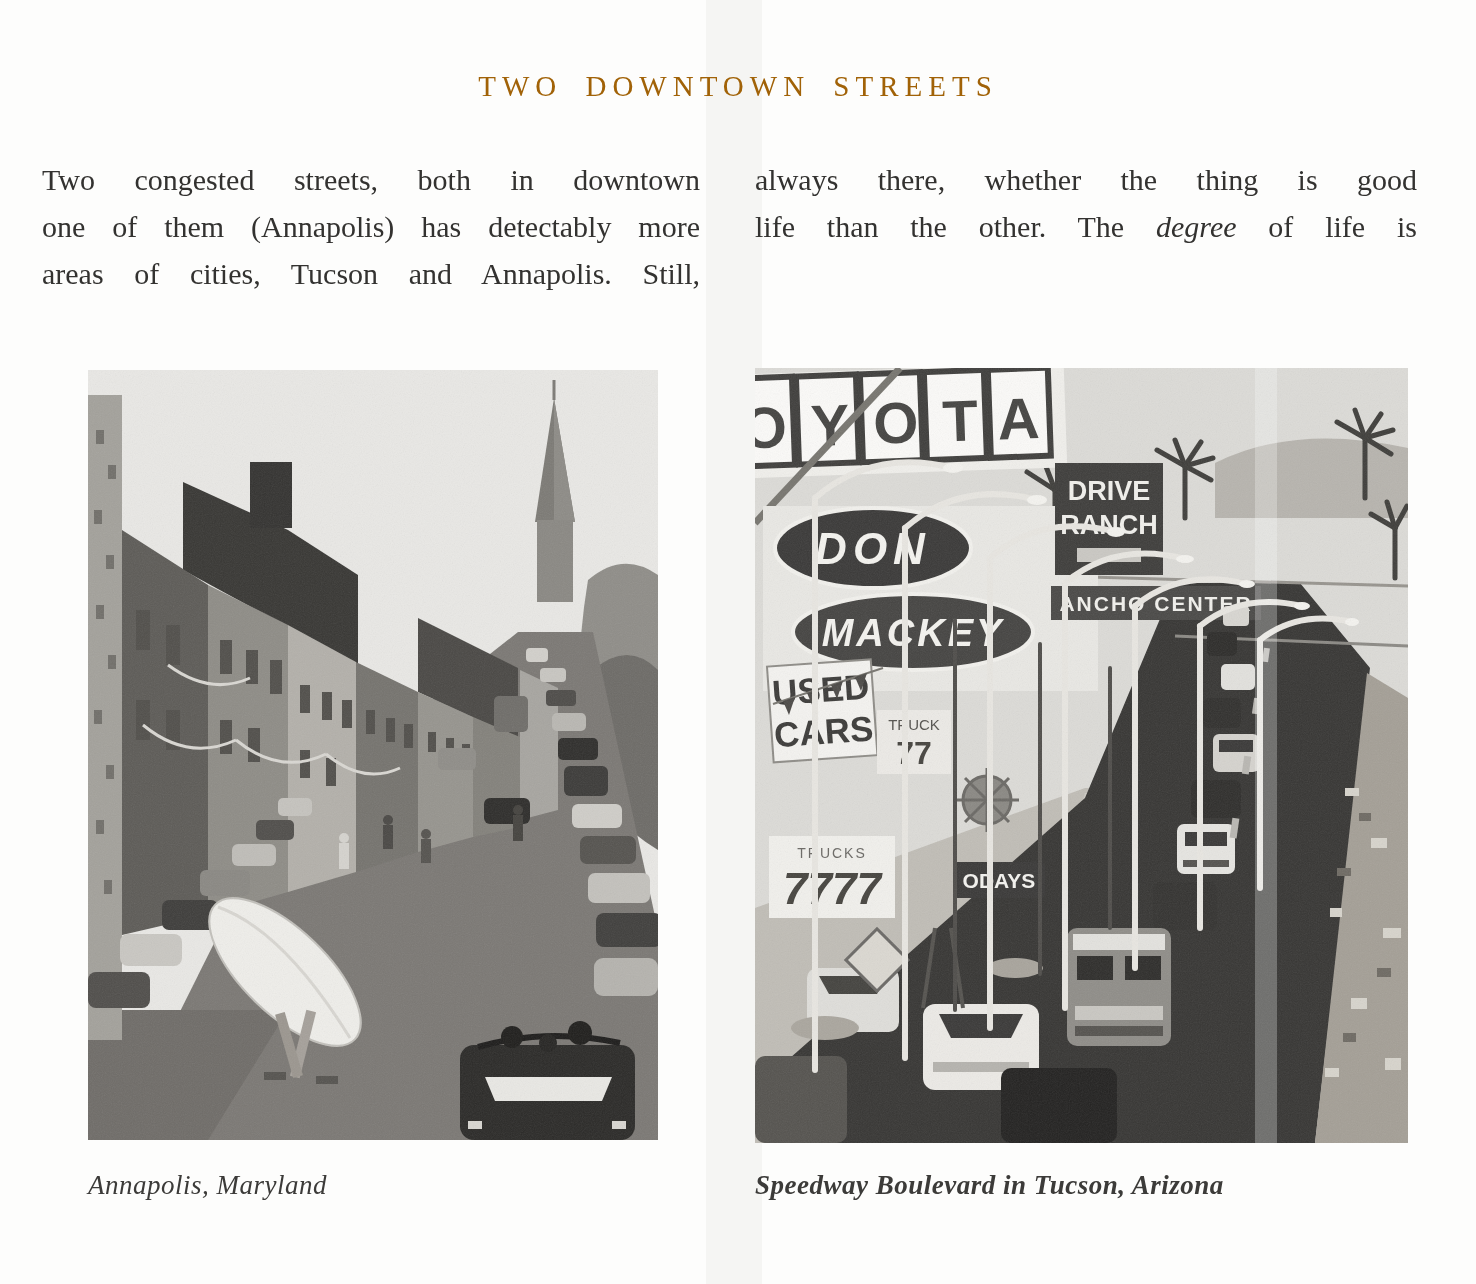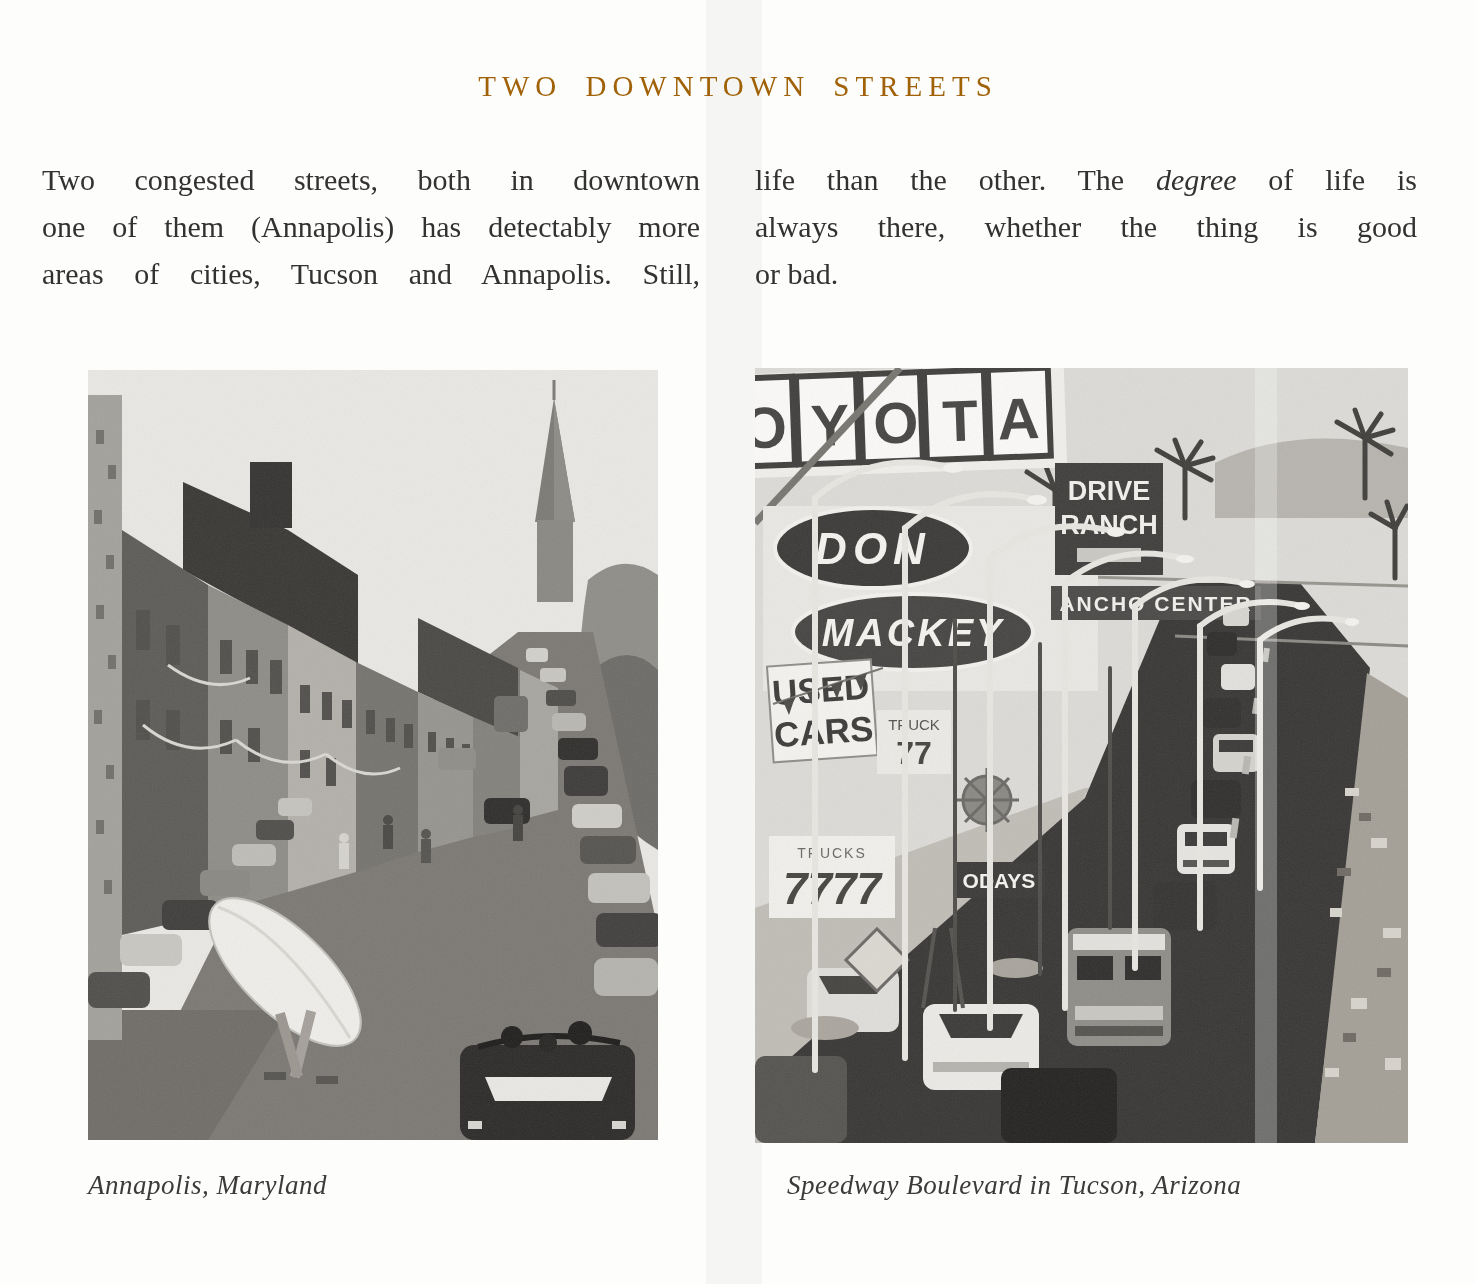--- a/index.html
+++ b/index.html
@@ -19,38 +19,37 @@
   .col-right{left:755px;width:662px;}
   .bline{white-space:nowrap;}
   .jline{text-align:justify;text-align-last:justify;white-space:normal;}
   .figure{position:absolute;}
   .figure svg{display:block;}
   .caption{
     position:absolute;top:1170px;text-align:left;
     font-style:italic;font-size:27px;color:#3c3b39;letter-spacing:0.5px;
   }
   .caption-left{left:88px;width:570px;}
-  .caption-right{left:787px;width:653px;}
+  .caption-right{left:755px;width:653px;font-weight:bold;}
 </style>
 </head>
 <body>
 
 <div class="gutter-band" style="left:706px;width:56px;background:rgba(210,210,206,0.18);"></div>
 
 <div class="page-title">TWO DOWNTOWN STREETS</div>
 
 <div class="col col-left">
   <div class="bline jline">Two congested streets, both in downtown</div>
   <div class="bline jline">one of them (Annapolis) has detectably more</div>
   <div class="bline jline">areas of cities, Tucson and Annapolis. Still,</div>
 </div>
 <div class="col col-right">
+  <div class="bline jline">always there, whether the thing is good</div>
   <div class="bline jline"><span>life than the other. The</span> <i>degree</i> <span>of life is</span></div>
-  <div class="bline jline">always there, whether the thing is good</div>
-  <div class="bline">or bad.</div>
 </div>
 
 <div class="figure" style="left:88px;top:370px;">
 <svg width="570" height="770" viewBox="0 0 570 770">
   <defs>
     <filter id="grainL" x="0" y="0" width="100%" height="100%">
       <feTurbulence type="fractalNoise" baseFrequency="0.9" numOctaves="2"></feTurbulence>
       <feColorMatrix type="saturate" values="0"></feColorMatrix>
     </filter>
   </defs>

